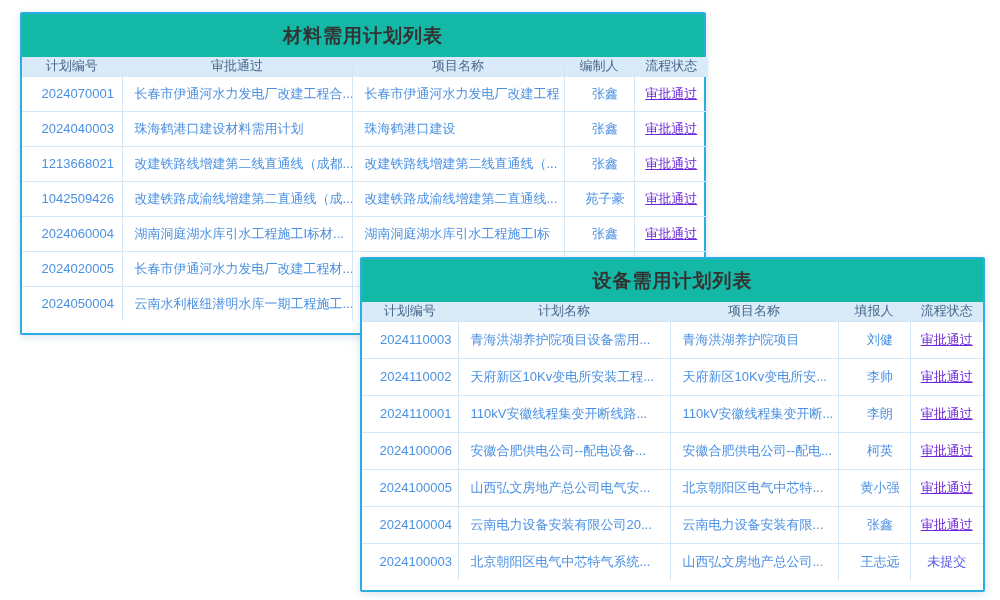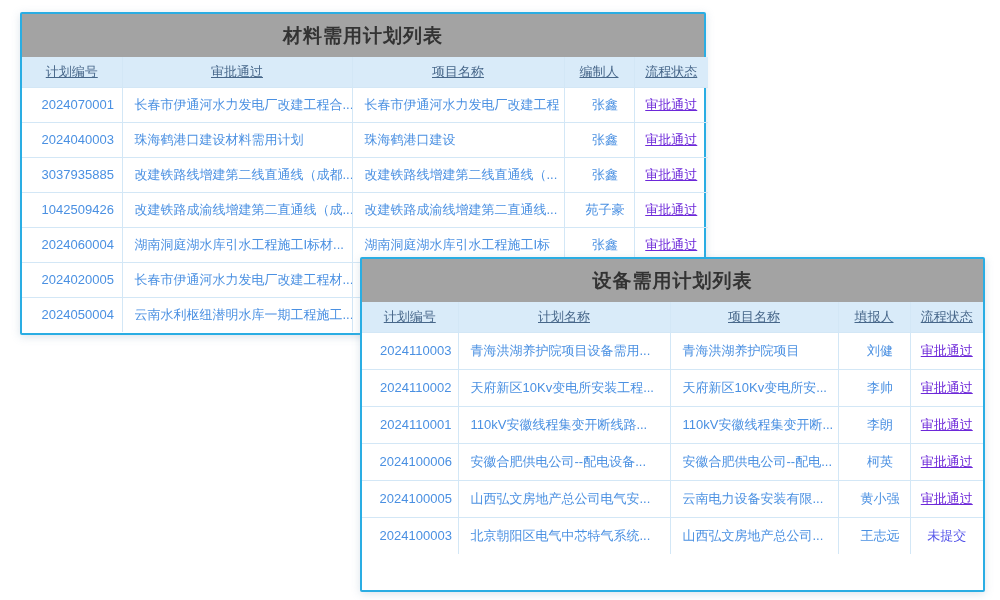--- a/index.html
+++ b/index.html
@@ -11,36 +11,36 @@
     position:absolute; background:#ffffff;
     border:2px solid #2aade3; border-radius:2px;
     box-shadow:0 2px 8px rgba(140,165,190,0.30);
   }
   .panel1 { left:20px; top:12px;  width:686px; height:323px; z-index:1; }
   .panel2 { left:360px; top:257px; width:625px; height:335px; z-index:2; }
 
   .panel-title {
     height:43px; display:flex; align-items:center; justify-content:center;
     font-size:19px; font-weight:700; color:#333333; letter-spacing:1px;
-    background:#a3a3a3;
+    background:#14b8a6;
   }
 
   table.grid { width:100%; border-collapse:collapse; table-layout:fixed; }
   table.grid th, table.grid td {
     border:1px solid #d3e7f6; font-size:13px;
     white-space:nowrap; overflow:hidden; text-overflow:clip;
   }
   table.grid th:first-child, table.grid td:first-child { border-left:none; }
   table.grid th:last-child,  table.grid td:last-child  { border-right:none;margin-top:48px; }
   table.grid thead th { border-top:none; }
   table.grid tbody tr:last-child td { border-bottom:none; }
 
   table.grid thead th {
     background:#d9ebf9; color:#47678a; font-weight:400;
-    height:30px; text-align:center;text-decoration:underline;
+    height:19px; text-align:center;
   }
   .panel1 tbody td { height:35px; }
   .panel2 tbody td { height:37px; }
 
   td.c-id, td.c-person { text-align:center; color:#4a90e2; }
   td.c-subject, td.c-name, td.c-project {
     text-align:left; padding-left:18px; padding-right:6px; color:#4a90e2;
   }
   td.c-status { text-align:center; }
   td.c-status.approved { color:#6d28d9; text-decoration:underline; cursor:pointer; }
@@ -80,21 +80,21 @@
             <td class="c-status approved">审批通过</td>
           </tr>
           <tr>
             <td class="c-id">2024040003</td>
             <td class="c-subject">珠海鹤港口建设材料需用计划</td>
             <td class="c-project">珠海鹤港口建设</td>
             <td class="c-person">张鑫</td>
             <td class="c-status approved">审批通过</td>
           </tr>
           <tr>
-            <td class="c-id">3037935885</td>
+            <td class="c-id">1213668021</td>
             <td class="c-subject">改建铁路线增建第二线直通线（成都...</td>
             <td class="c-project">改建铁路线增建第二线直通线（...</td>
             <td class="c-person">张鑫</td>
             <td class="c-status approved">审批通过</td>
           </tr>
           <tr>
             <td class="c-id">1042509426</td>
             <td class="c-subject">改建铁路成渝线增建第二直通线（成...</td>
             <td class="c-project">改建铁路成渝线增建第二直通线...</td>
             <td class="c-person">苑子豪</td>
@@ -169,22 +169,29 @@
           <tr>
             <td class="c-id">2024100006</td>
             <td class="c-name">安徽合肥供电公司--配电设备...</td>
             <td class="c-project">安徽合肥供电公司--配电...</td>
             <td class="c-person">柯英</td>
             <td class="c-status approved">审批通过</td>
           </tr>
           <tr>
             <td class="c-id">2024100005</td>
             <td class="c-name">山西弘文房地产总公司电气安...</td>
+            <td class="c-project">北京朝阳区电气中芯特...</td>
+            <td class="c-person">黄小强</td>
+            <td class="c-status approved">审批通过</td>
+          </tr>
+          <tr>
+            <td class="c-id">2024100004</td>
+            <td class="c-name">云南电力设备安装有限公司20...</td>
             <td class="c-project">云南电力设备安装有限...</td>
-            <td class="c-person">黄小强</td>
+            <td class="c-person">张鑫</td>
             <td class="c-status approved">审批通过</td>
           </tr>
           <tr>
             <td class="c-id">2024100003</td>
             <td class="c-name">北京朝阳区电气中芯特气系统...</td>
             <td class="c-project">山西弘文房地产总公司...</td>
             <td class="c-person">王志远</td>
             <td class="c-status unsubmitted">未提交</td>
           </tr>
         </tbody>

